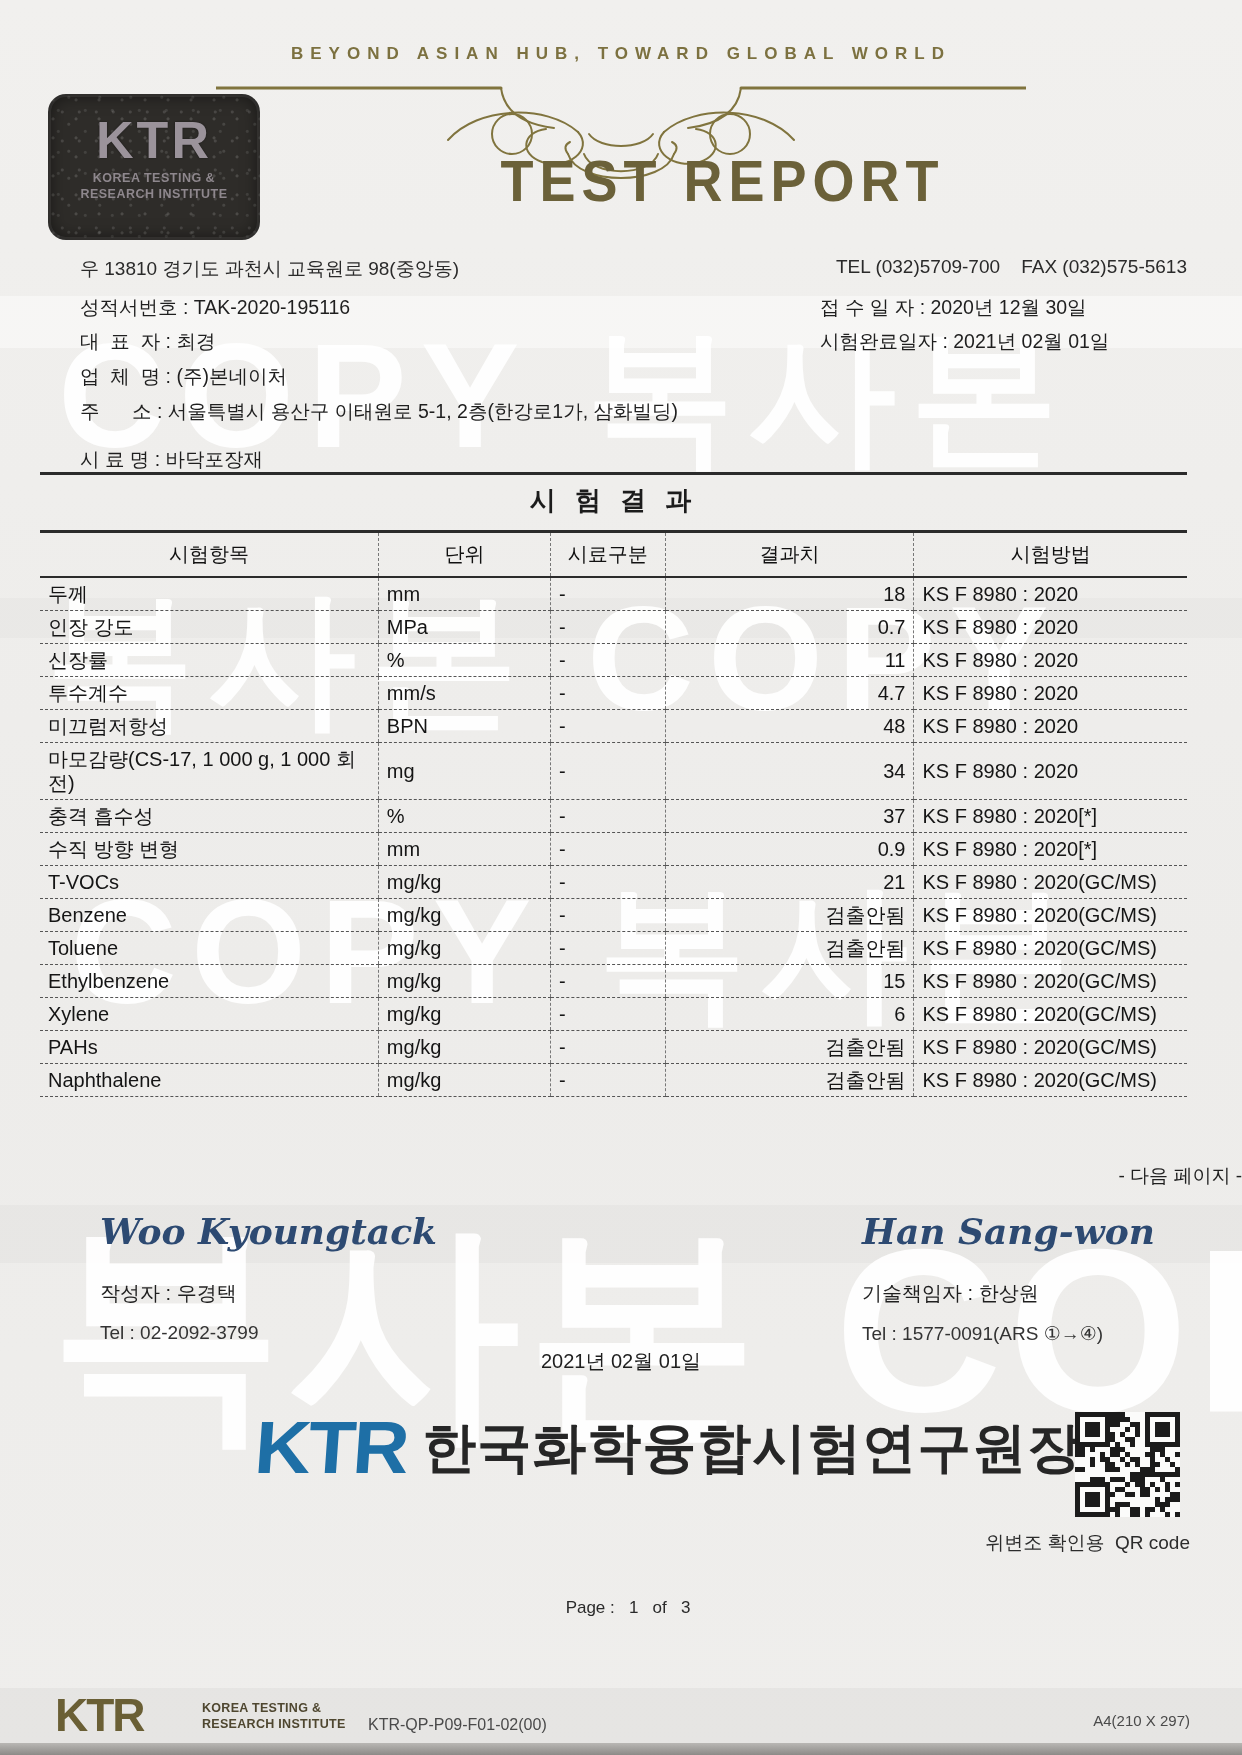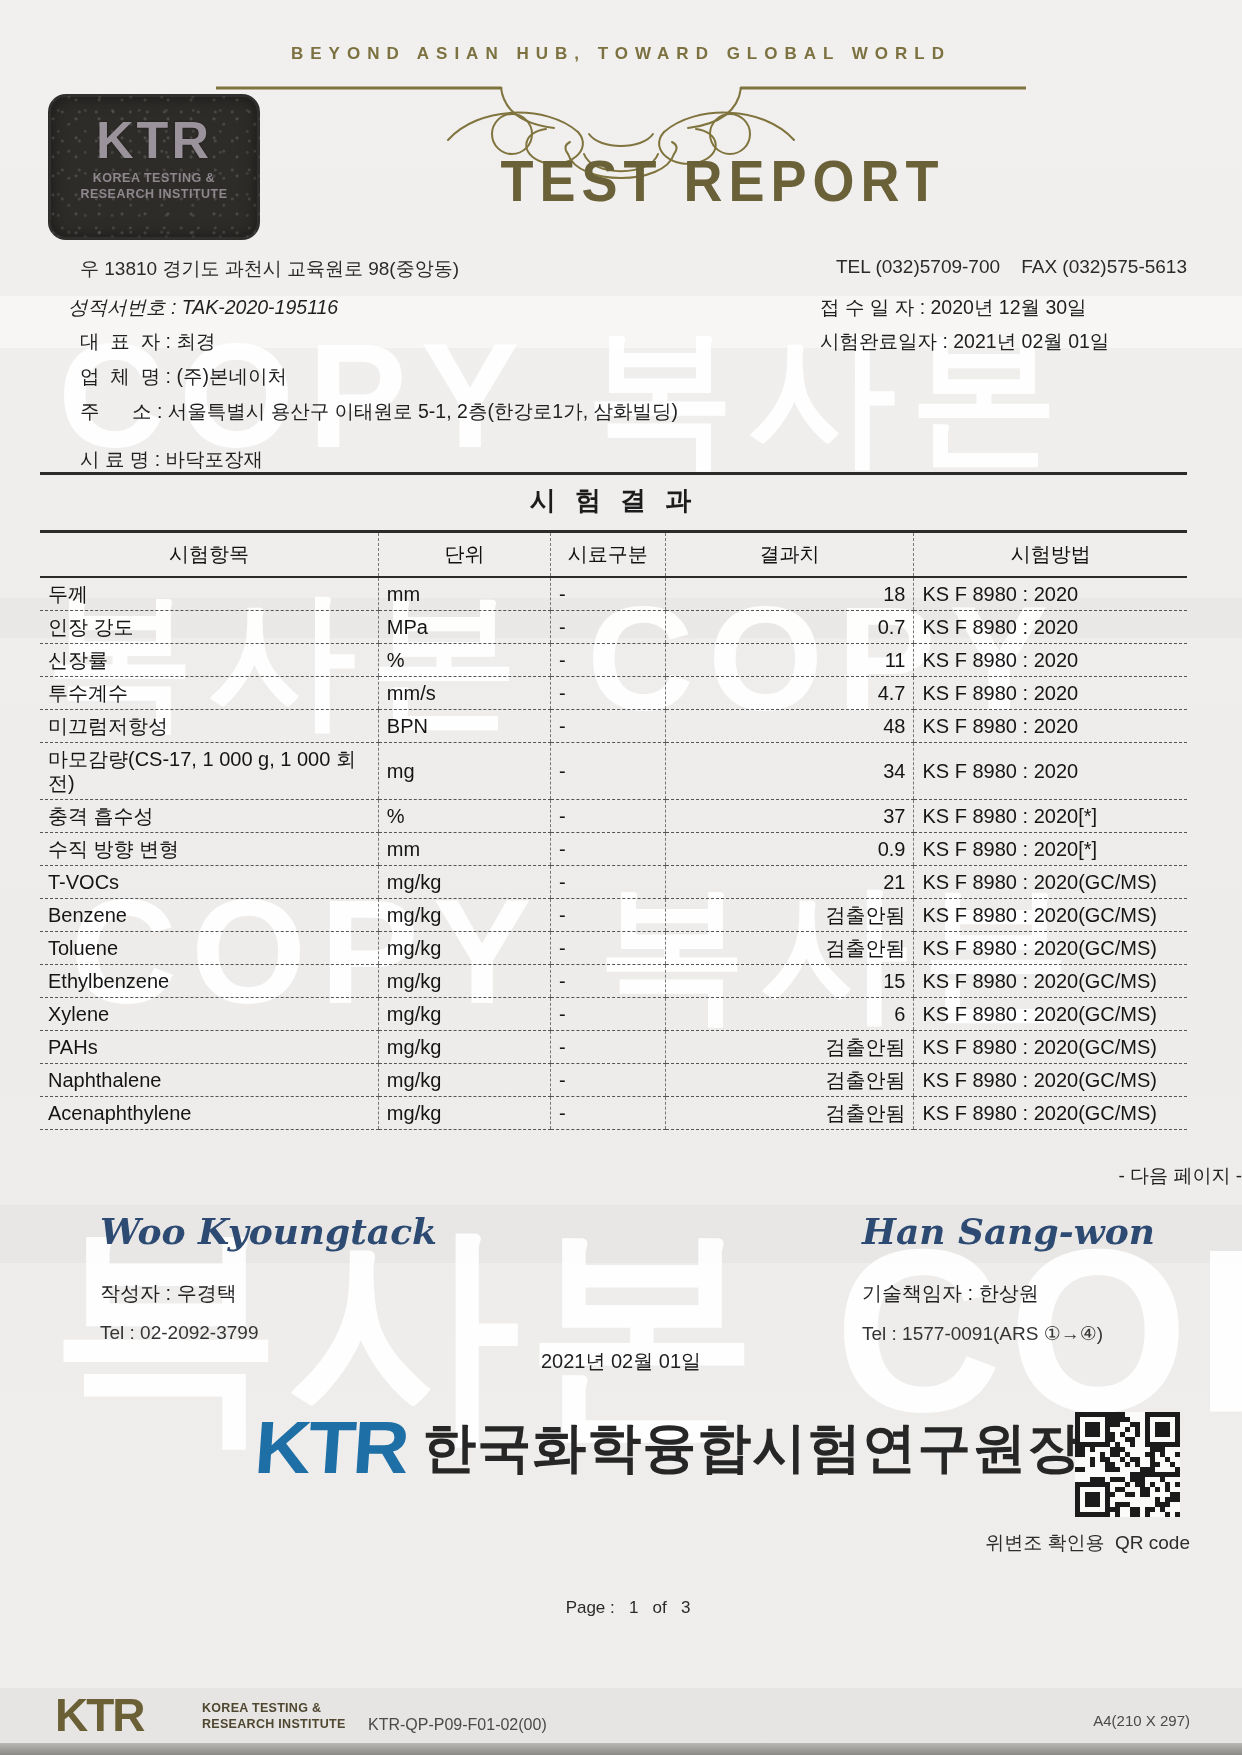--- a/index.html
+++ b/index.html
@@ -35,21 +35,21 @@
     background-size:23px 19px,31px 27px,17px 29px,27px 21px;
     text-align:center;}
   .stamp-ktr{margin-top:16px;font-size:52px;font-weight:800;letter-spacing:3px;color:#9b939b;
     text-shadow:0 0 2px rgba(0,0,0,.5);}
   .stamp-line{font-size:12.5px;font-weight:700;color:#8e878d;letter-spacing:.5px;line-height:16px;}
   .report-title{top:150px;left:260px;width:925px;text-align:center;font-size:54px;font-weight:800;
     letter-spacing:6px;color:#6b6139;transform:scaleY(1.06);}
   .addr{top:256px;left:80px;font-size:19px;color:#2a2a2a;}
   .telfax{top:256px;left:700px;width:487px;text-align:right;font-size:19px;white-space:pre;color:#2a2a2a;}
   .info{font-size:19.5px;color:#1f1f1f;white-space:pre;}
-  .il0{top:294px;left:68px;font-style:italic;} .il1{top:328px;left:80px;} .il2{top:363px;left:80px;}
+  .il0{top:294px;left:80px;} .il1{top:328px;left:80px;} .il2{top:363px;left:80px;}
   .il3{top:398px;left:80px;} .il4{top:446px;left:80px;}
   .ir0{top:294px;left:820px;} .ir1{top:328px;left:820px;}
   .rule-thick{top:472px;left:40px;width:1147px;height:3px;background:#2b2b2b;}
   .section-title{top:483px;left:40px;width:1147px;text-align:center;font-size:26px;font-weight:700;
     letter-spacing:6px;color:#1c1c1c;}
   table.results{position:absolute;z-index:2;top:530px;left:40px;width:1147px;border-collapse:collapse;
     table-layout:fixed;border-top:3px solid #2b2b2b;}
   table.results th{border-bottom:2px solid #2b2b2b;font-weight:400;font-size:20px;padding:8px 4px;color:#111;}
   table.results th:not(:first-child),table.results td:not(:first-child){border-left:1px dashed #777;}
   table.results td{border-bottom:1px dashed #555;font-size:20px;padding:4px 8px;line-height:24px;color:#151515;}
@@ -245,27 +245,20 @@
         </tr>
         <tr>
           <td class="c0">PAHs</td>
           <td class="c1">mg/kg</td>
           <td class="c2">-</td>
           <td class="c3">검출안됨</td>
           <td class="c4">KS F 8980 : 2020(GC/MS)</td>
         </tr>
         <tr>
           <td class="c0">Naphthalene</td>
-          <td class="c1">mg/kg</td>
-          <td class="c2">-</td>
-          <td class="c3">검출안됨</td>
-          <td class="c4">KS F 8980 : 2020(GC/MS)</td>
-        </tr>
-        <tr>
-          <td class="c0">Acenaphthylene</td>
           <td class="c1">mg/kg</td>
           <td class="c2">-</td>
           <td class="c3">검출안됨</td>
           <td class="c4">KS F 8980 : 2020(GC/MS)</td>
         </tr>
       </tbody>
   </table>
 
   <div class="c next-page">- 다음 페이지 -</div>
 

